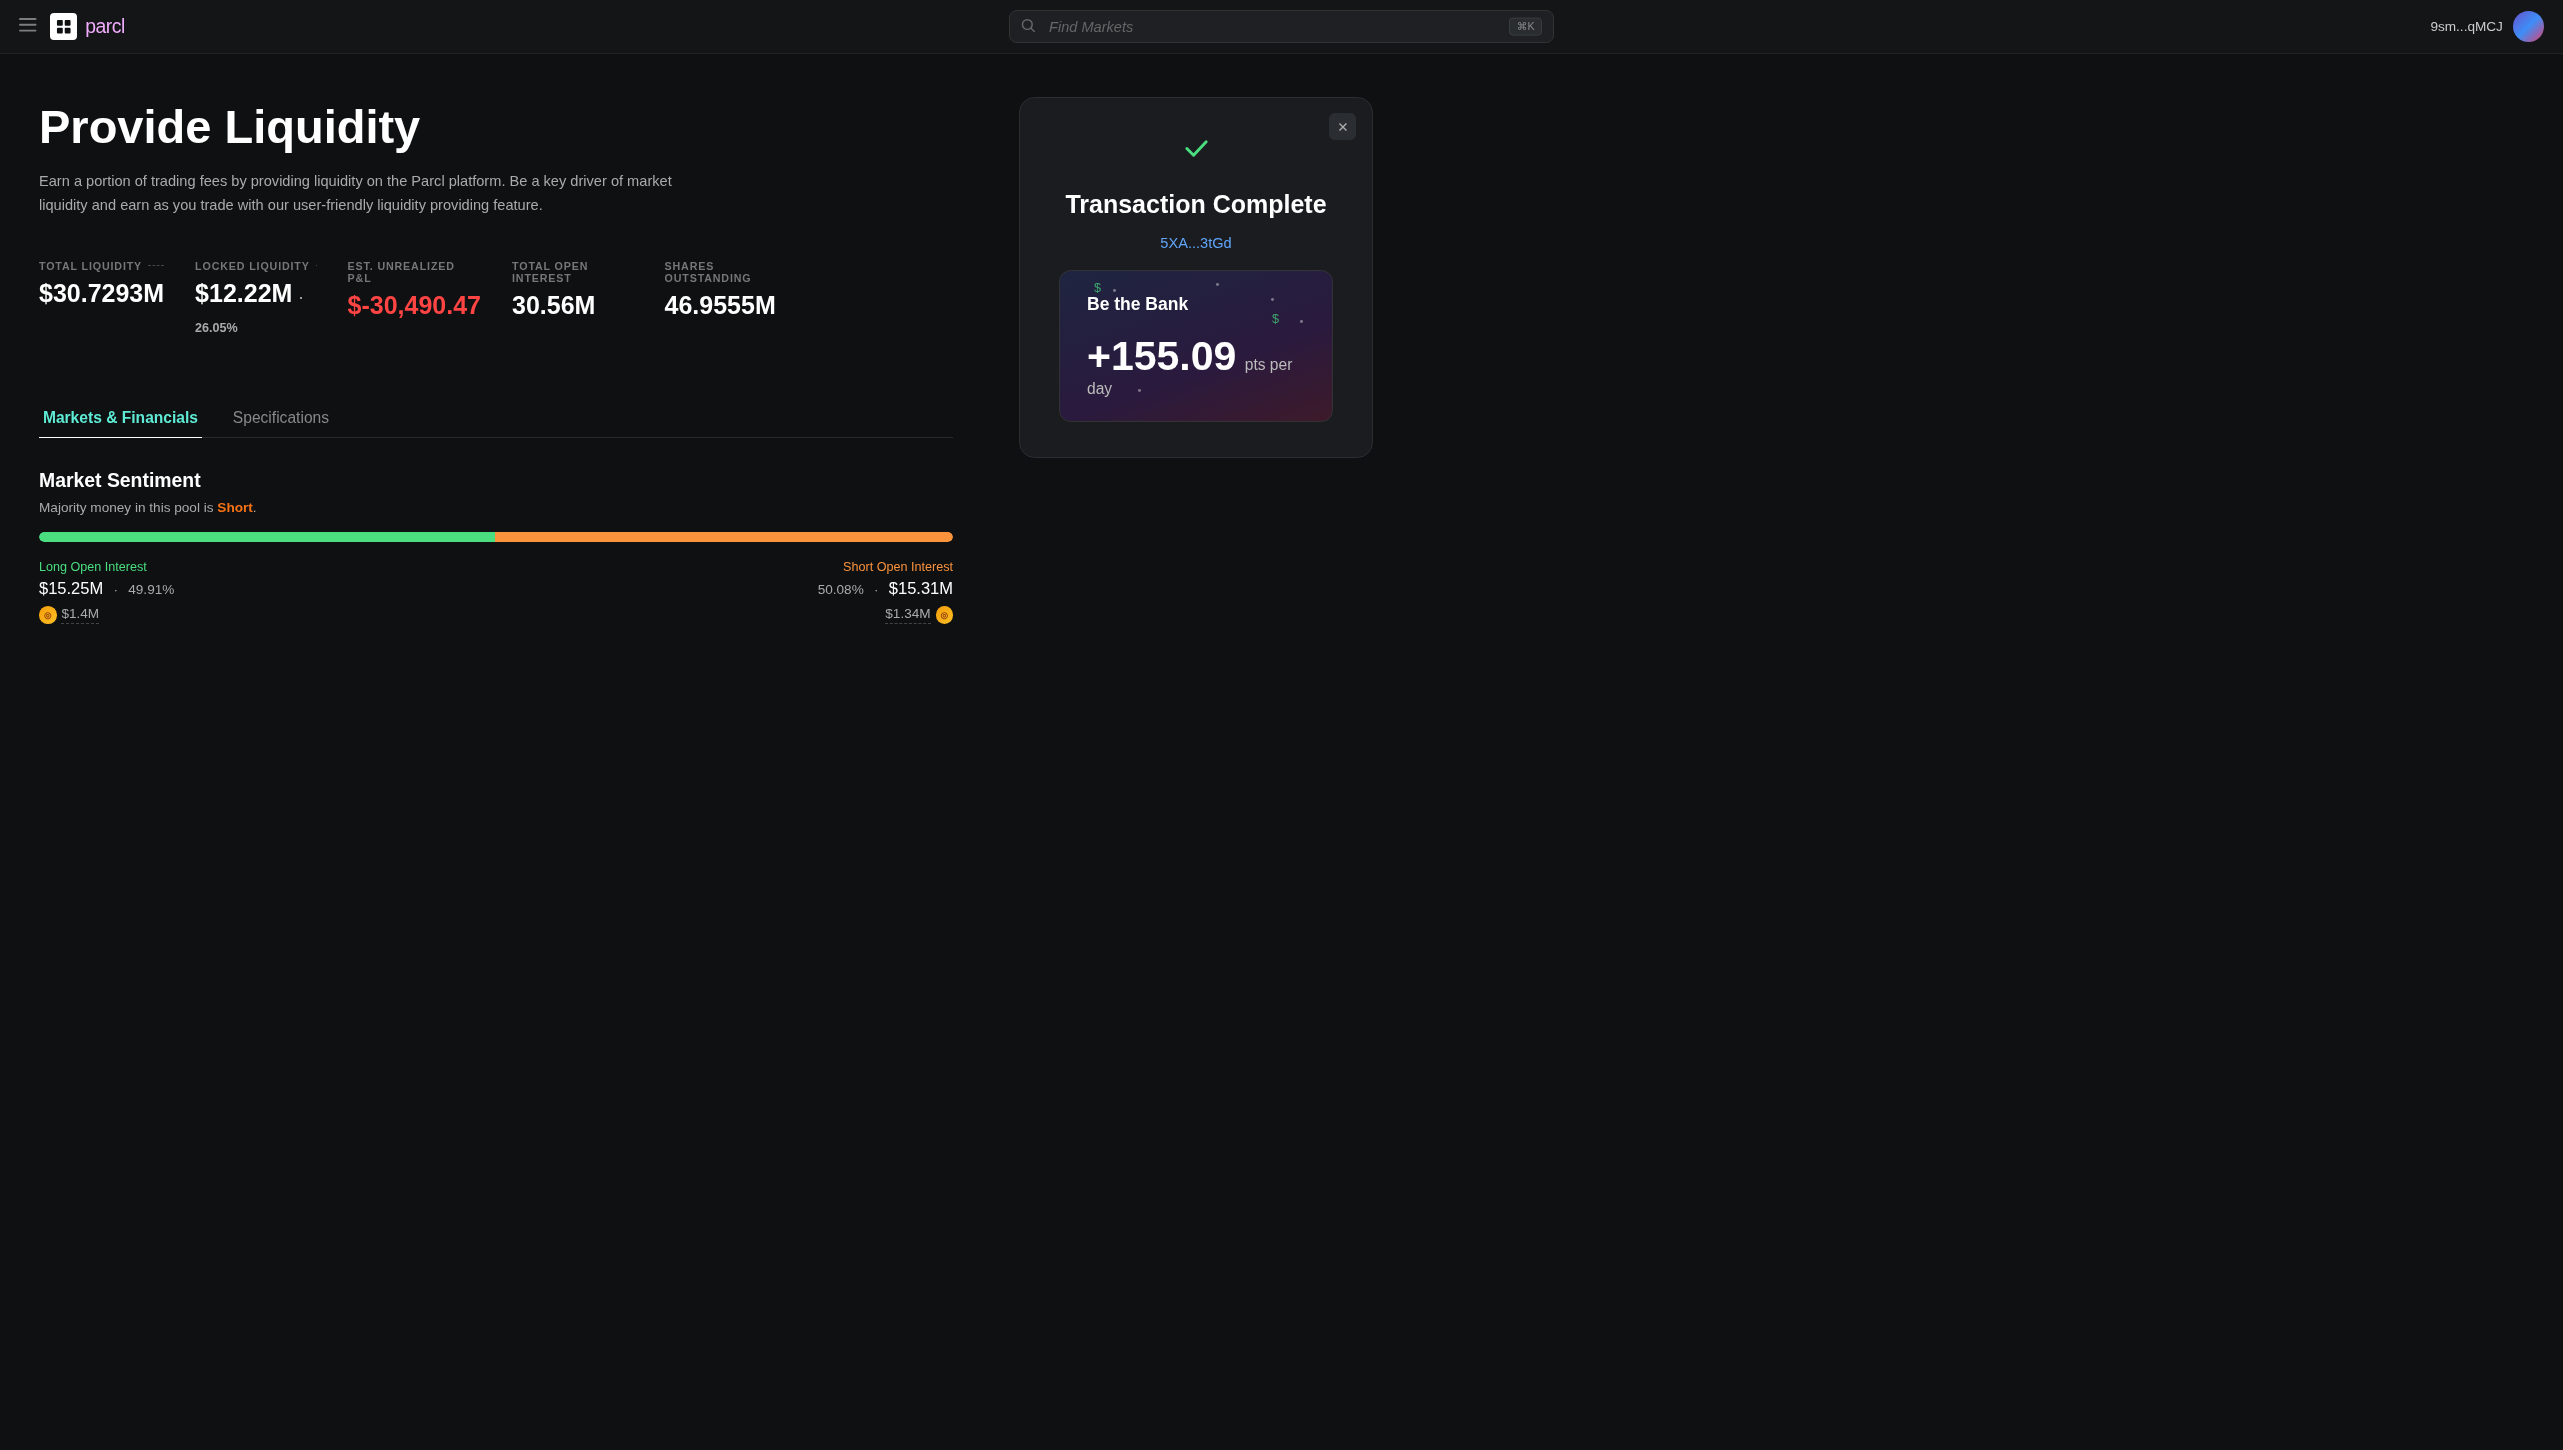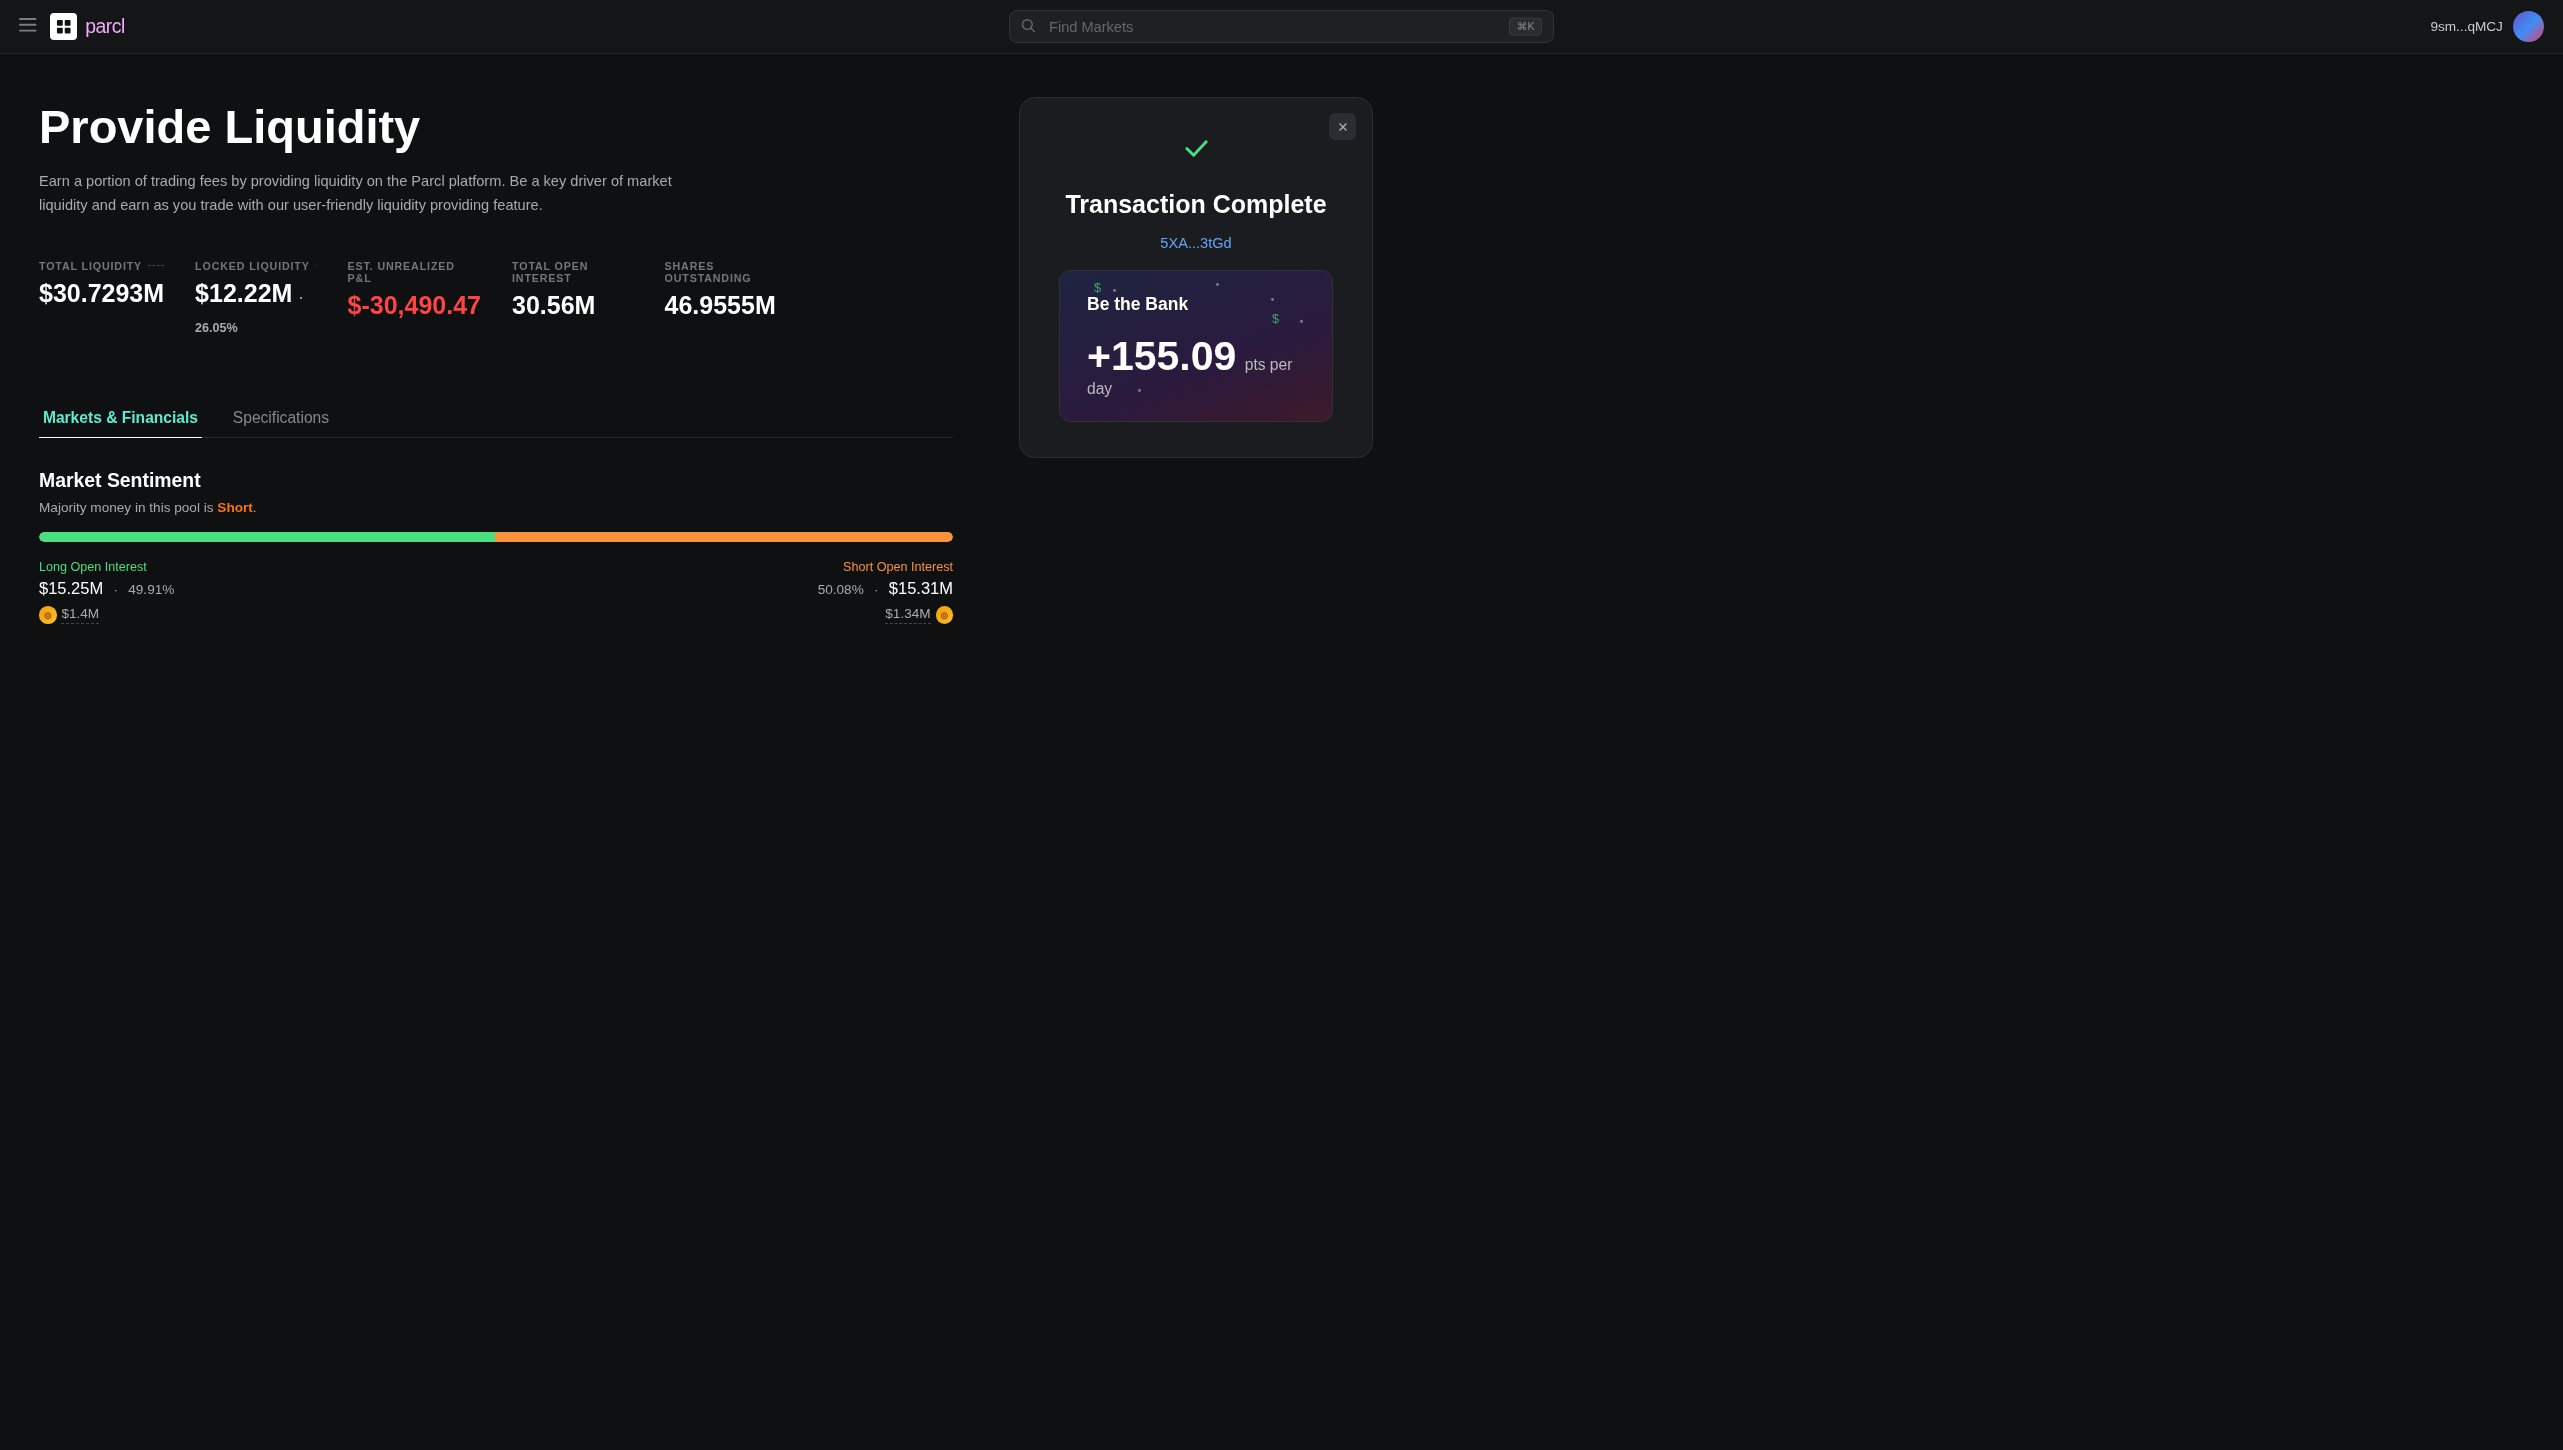--- a/index.html
+++ b/index.html
@@ -61,20 +61,21 @@
     }
     .search-bar input {
       width: 100%;
       background: #1e2023;
       border: 1px solid #333;
       border-radius: 7.8px;
       color: #ccc;
       font-size: 14.6px;
       padding: 7.8px 43px 7.8px 39px;
       outline: none;
+      font-style: italic;
     }
     .search-bar input::placeholder { color: #666; }
     .search-icon-wrap {
       position: absolute;
       left: 11.7px;
       top: 50%;
       transform: translateY(-50%);
       color: #666;
       font-size: 14.6px;
     }

